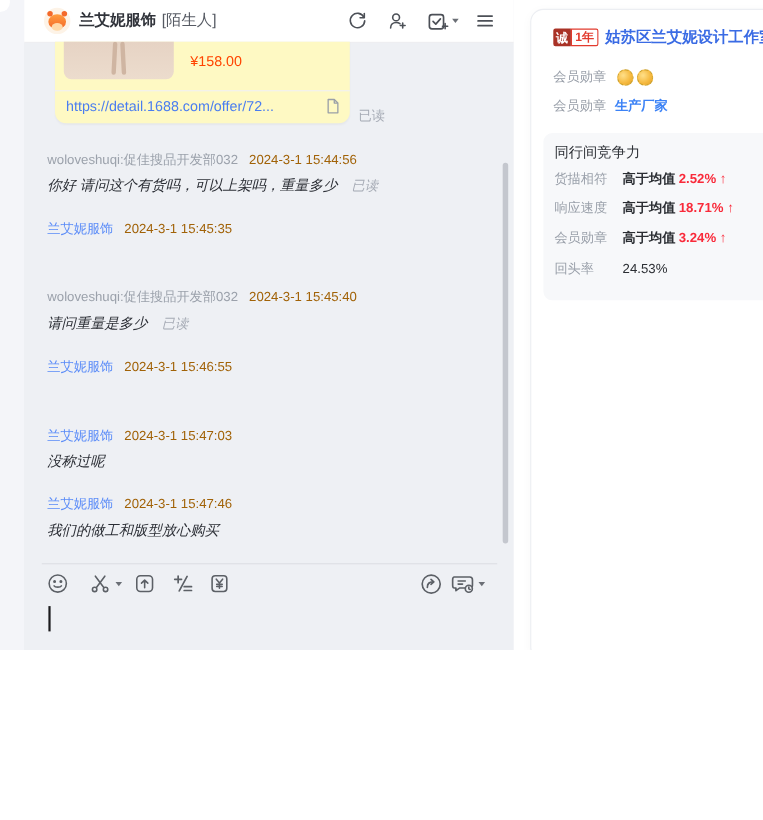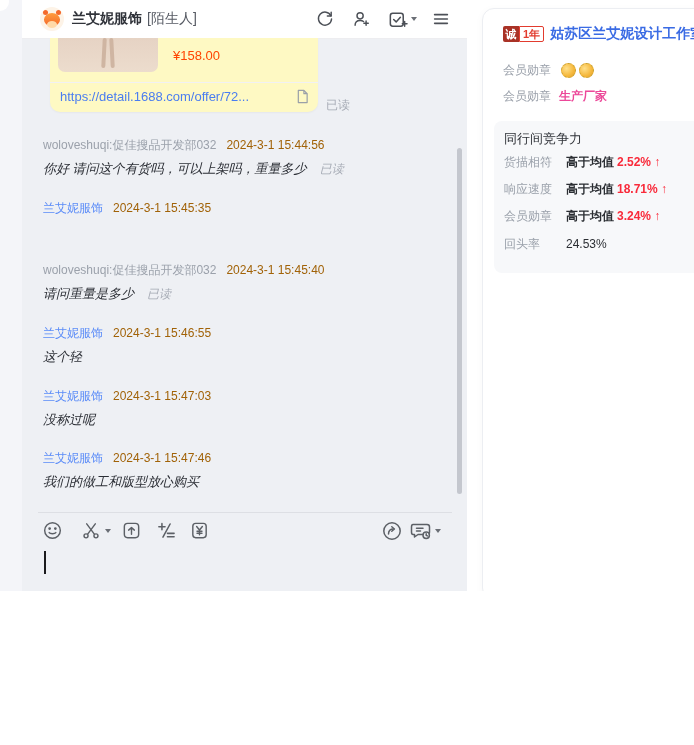--- a/index.html
+++ b/index.html
@@ -88,21 +88,21 @@
   .pc-title{position:absolute;left:20px;top:16px;display:flex;align-items:center;white-space:nowrap;}
   .badge{display:flex;align-items:center;flex:none;margin-right:6px;}
   .badge .cheng{width:16px;height:16px;background:#a93226;color:#fff;font-size:11px;font-weight:700;
                 display:flex;align-items:center;justify-content:center;border-radius:2px 0 0 2px;}
   .badge .year{height:16px;line-height:14px;padding:0 3px;border:1px solid #e23b2e;color:#e23b2e;
                font-size:11px;font-weight:700;background:#fff;box-sizing:border-box;border-radius:0 2px 2px 0;}
   .company{font-size:14px;font-weight:700;color:#3a6be4;cursor:pointer;}
   .pc-row{position:absolute;left:20px;display:flex;align-items:center;font-size:12px;}
   .row-medal{top:53px}.row-mode{top:79px}
   .pc-label{color:#9aa0aa;width:56px;flex:none;}
-  .pc-value{color:#ec4899;font-weight:700;}
+  .pc-value{color:#3b82f6;font-weight:700;}
   .medals{display:flex;align-items:center;gap:3px;margin-left:2px;}
   .medal{width:15px;height:15px;border-radius:50%;border:1px dashed #caa12e;box-sizing:border-box;
          background:radial-gradient(circle at 35% 35%,#ffe08a,#f5b83d 60%,#dd9f2e);}
 
   .comp-card{position:absolute;left:11px;top:112px;width:216px;height:152px;background:#f7f8fa;border-radius:8px;}
   .comp-title{position:absolute;left:10px;top:9px;font-size:13px;color:#2f3238;font-weight:500;}
   .comp-row{position:absolute;left:10px;display:flex;align-items:baseline;font-size:12px;white-space:nowrap;}
   .cr1{top:33px}.cr2{top:60px}.cr3{top:87px}.cr4{top:115px}
   .comp-label{color:#9aa0aa;width:62px;flex:none;}
   .comp-prefix{color:#2b2e33;font-weight:700;}
@@ -212,23 +212,20 @@
       <span class="msg-text">请问重量是多少</span>
       <span class="read">已读</span>
     </div>
   </div>
 
   <div class="abs msg m4">
     <div class="msg-head">
       <span class="sender self">兰艾妮服饰</span>
       <span class="time">2024-3-1 15:46:55</span>
     </div>
-    <div class="msg-line">
-      <span class="msg-text">这个轻</span>
-    </div>
   </div>
 
   <div class="abs msg m5">
     <div class="msg-head">
       <span class="sender self">兰艾妮服饰</span>
       <span class="time">2024-3-1 15:47:03</span>
     </div>
     <div class="msg-line">
       <span class="msg-text">没称过呢</span>
     </div>

